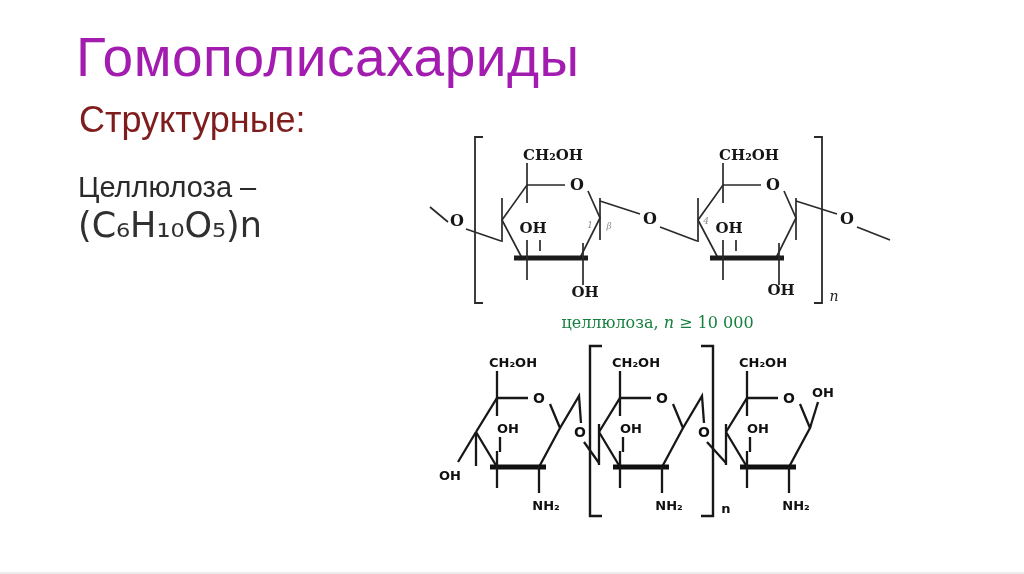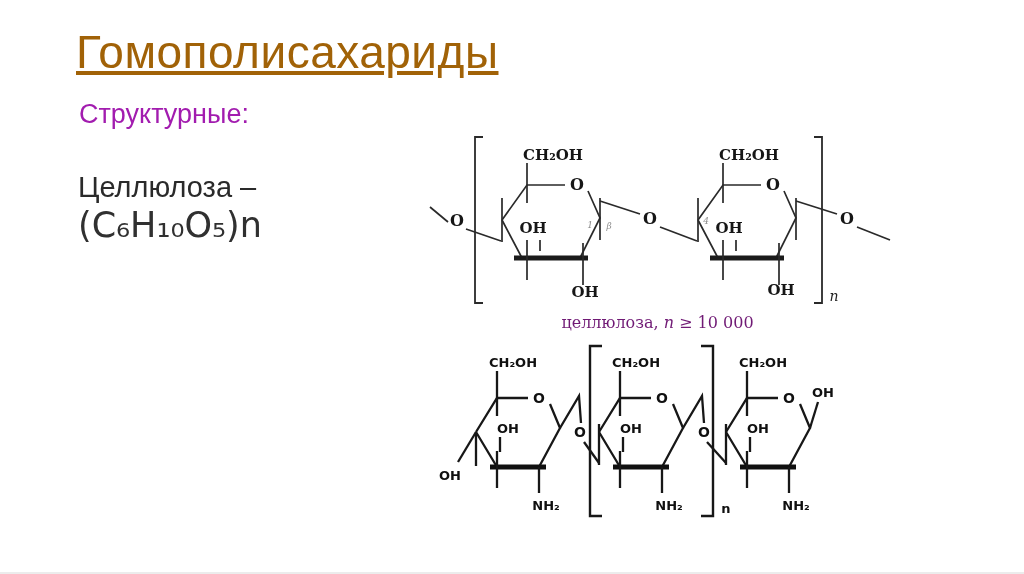--- a/index.html
+++ b/index.html
@@ -1,22 +1,22 @@
 <!DOCTYPE html>
 <html><head>
 <meta charset="utf-8">
 <style>
   html,body{margin:0;padding:0;background:#ffffff;}
   .slide{position:relative;width:1024px;height:574px;background:#ffffff;overflow:hidden;
          font-family:"Liberation Sans",sans-serif;}
   .bottom-edge{position:absolute;left:0;right:0;bottom:0;height:2px;background:#ececec;}
 
-  .title{position:absolute;left:76px;top:26px;font-size:46px;line-height:1.15;
-         color:#a16207;letter-spacing:0.5px;white-space:nowrap;text-decoration:underline;}
-  .subtitle{position:absolute;left:79px;top:99px;font-size:27px;color:#a21caf;}
+  .title{position:absolute;left:76px;top:26px;font-size:55px;line-height:1.15;
+         color:#a21caf;letter-spacing:0.5px;white-space:nowrap;}
+  .subtitle{position:absolute;left:79px;top:99px;font-size:36px;color:#7f1d1d;}
 
   .textblock{position:absolute;left:78px;color:#2a2a2a;font-size:29px;line-height:38px;}
   .cellulose-block{top:168px;}
   .chitin-block{top:379px;line-height:40px;}
   .indent{padding-left:8px;}
   .formula{font-family:"DejaVu Sans",sans-serif;font-size:35px;color:#303030;}
 
   .diagram{position:absolute;filter:blur(0.35px);}
   .cellulose-svg{left:400px;top:133px;}
   .chitin-svg{left:430px;top:340px;}
@@ -30,21 +30,21 @@
   .cel-n{font-family:"DejaVu Serif",serif;font-style:italic;font-size:14px;fill:#222;text-anchor:middle;}
 
   .chi-bond{stroke:#171717;stroke-width:2.3;fill:none;}
   .chi-bold{stroke:#101010;stroke-width:5.2;fill:none;}
   .chi-bracket{stroke:#171717;stroke-width:2.4;fill:none;}
   .chi-label{font-family:"DejaVu Sans",sans-serif;font-weight:bold;font-size:13px;fill:#101010;text-anchor:middle;}
   .chi-o{font-family:"DejaVu Sans",sans-serif;font-weight:bold;font-size:14px;fill:#101010;text-anchor:middle;}
   .chi-n{font-family:"DejaVu Sans",sans-serif;font-weight:bold;font-size:13px;fill:#101010;text-anchor:middle;}
 
   .caption{position:absolute;left:540px;top:313px;width:235px;text-align:center;
-           font-family:"DejaVu Serif",serif;font-size:16px;color:#701a75;white-space:nowrap;}
+           font-family:"DejaVu Serif",serif;font-size:16px;color:#15803d;white-space:nowrap;}
   .caption .it{font-style:italic;}
 </style>
 </head>
 <body>
 
 <div class="slide">
 
   <div class="title">Гомополисахариды</div>
   <div class="subtitle">Структурные:</div>
 

